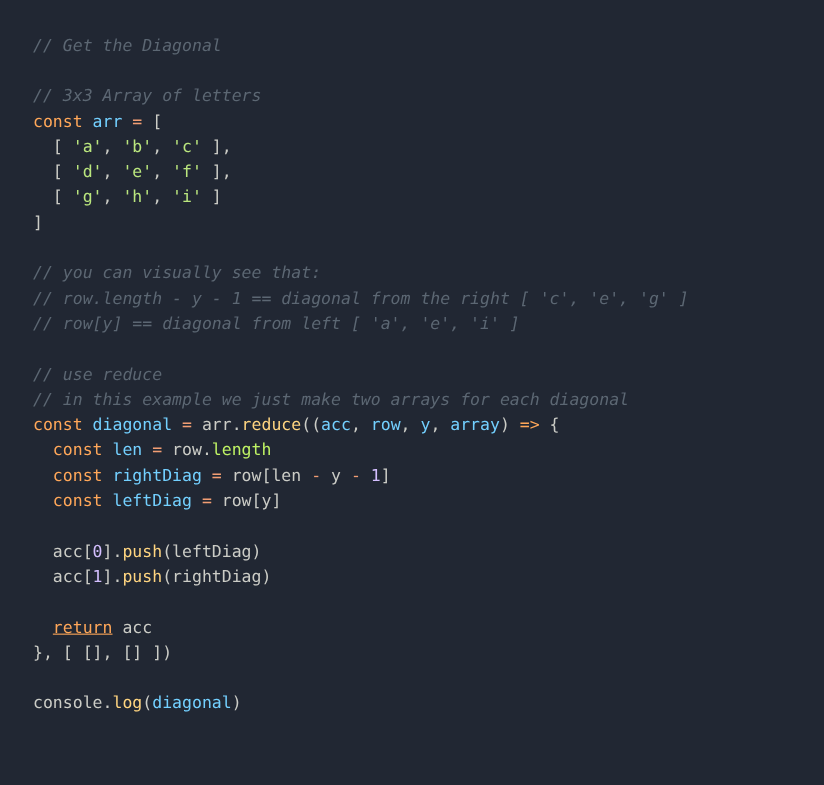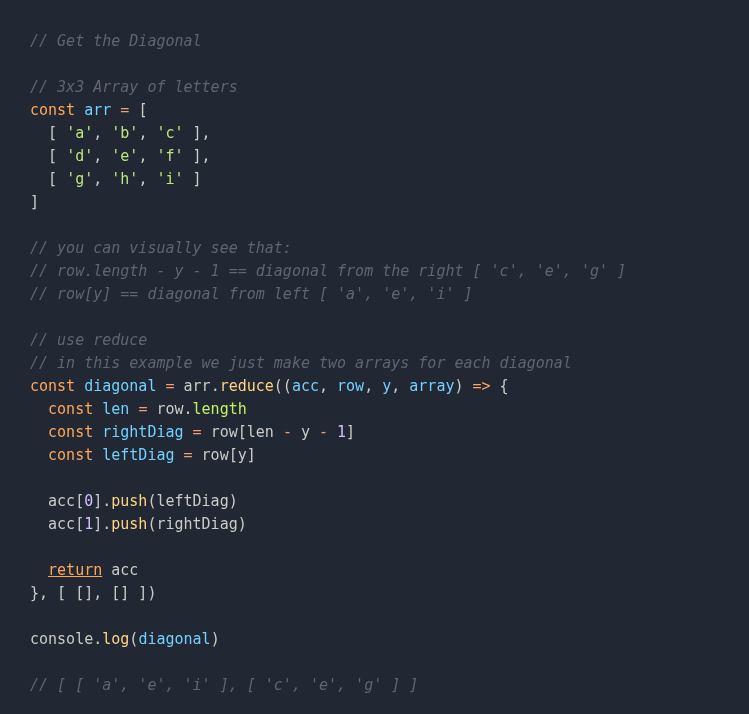--- a/index.html
+++ b/index.html
@@ -53,13 +53,13 @@
   <span class="kw">const</span> <span class="id">leftDiag</span> <span class="op">=</span> <span class="var">row</span>[<span class="var">y</span>]
 
   <span class="var">acc</span>[<span class="num">0</span>].<span class="fn">push</span>(<span class="var">leftDiag</span>)
   <span class="var">acc</span>[<span class="num">1</span>].<span class="fn">push</span>(<span class="var">rightDiag</span>)
 
   <span class="kw2">return</span> <span class="var">acc</span>
 }, [ [], [] ])
 
 <span class="var">console</span>.<span class="fn">log</span>(<span class="id">diagonal</span>)
 
-<span class="cm">// [ [ 'a', 'e', 'i' ], [ 'c', 'e', 'g' ] ]</span></pre>
+</pre>
 
 </body></html>

